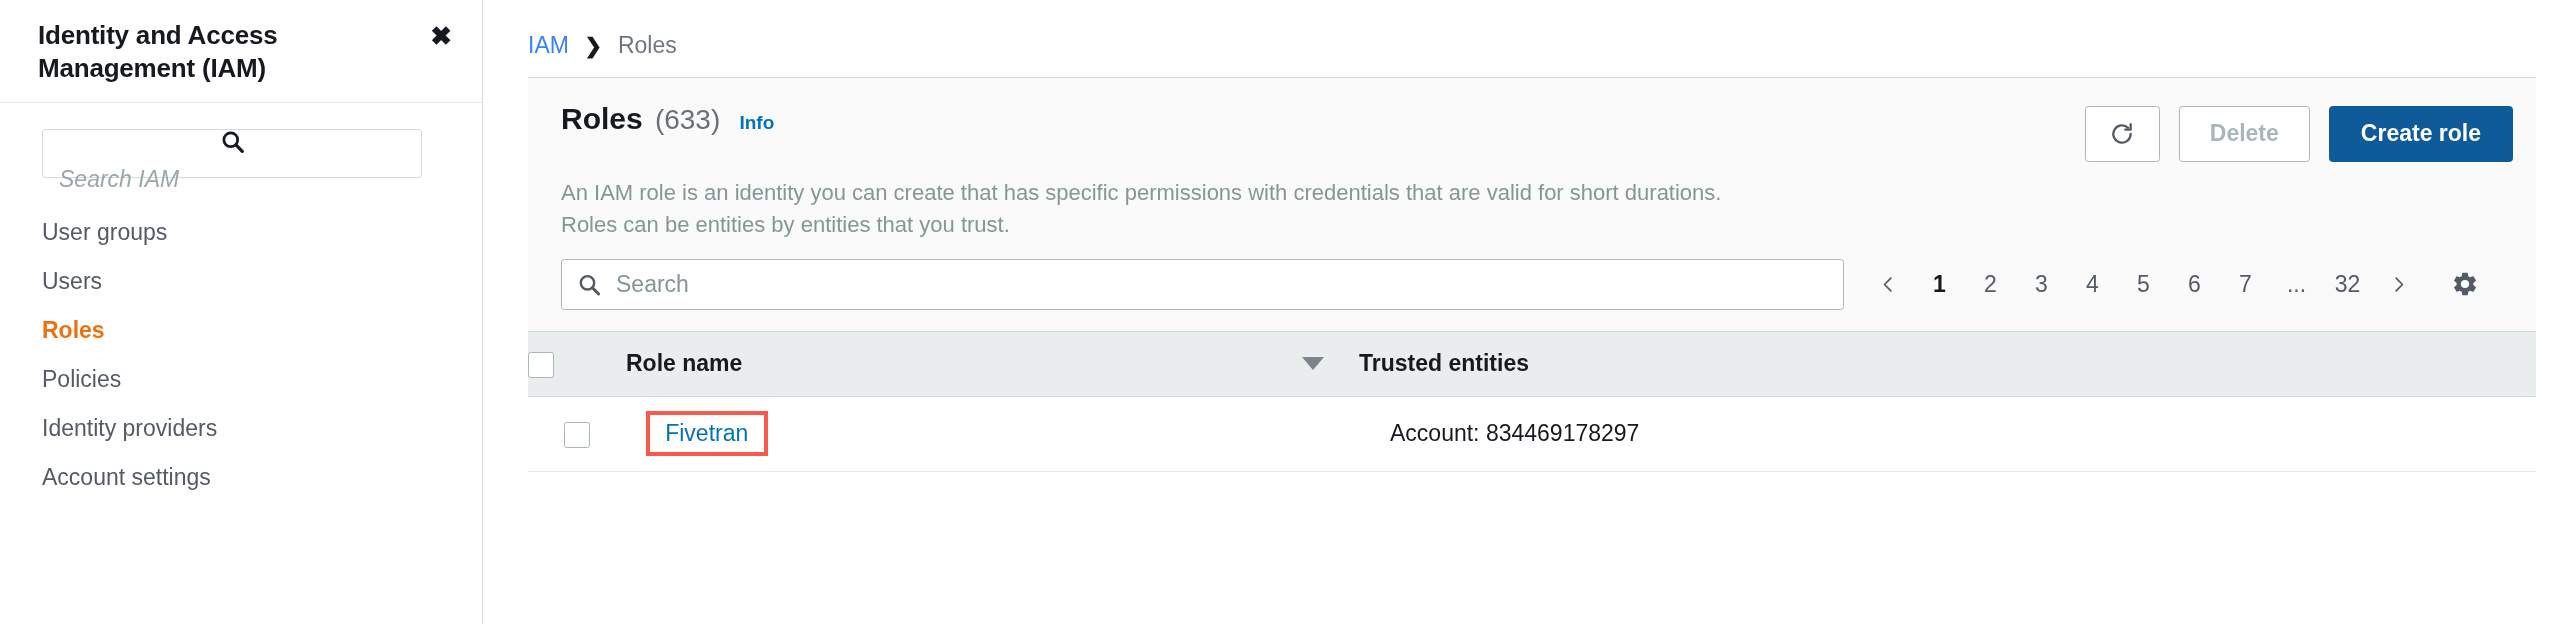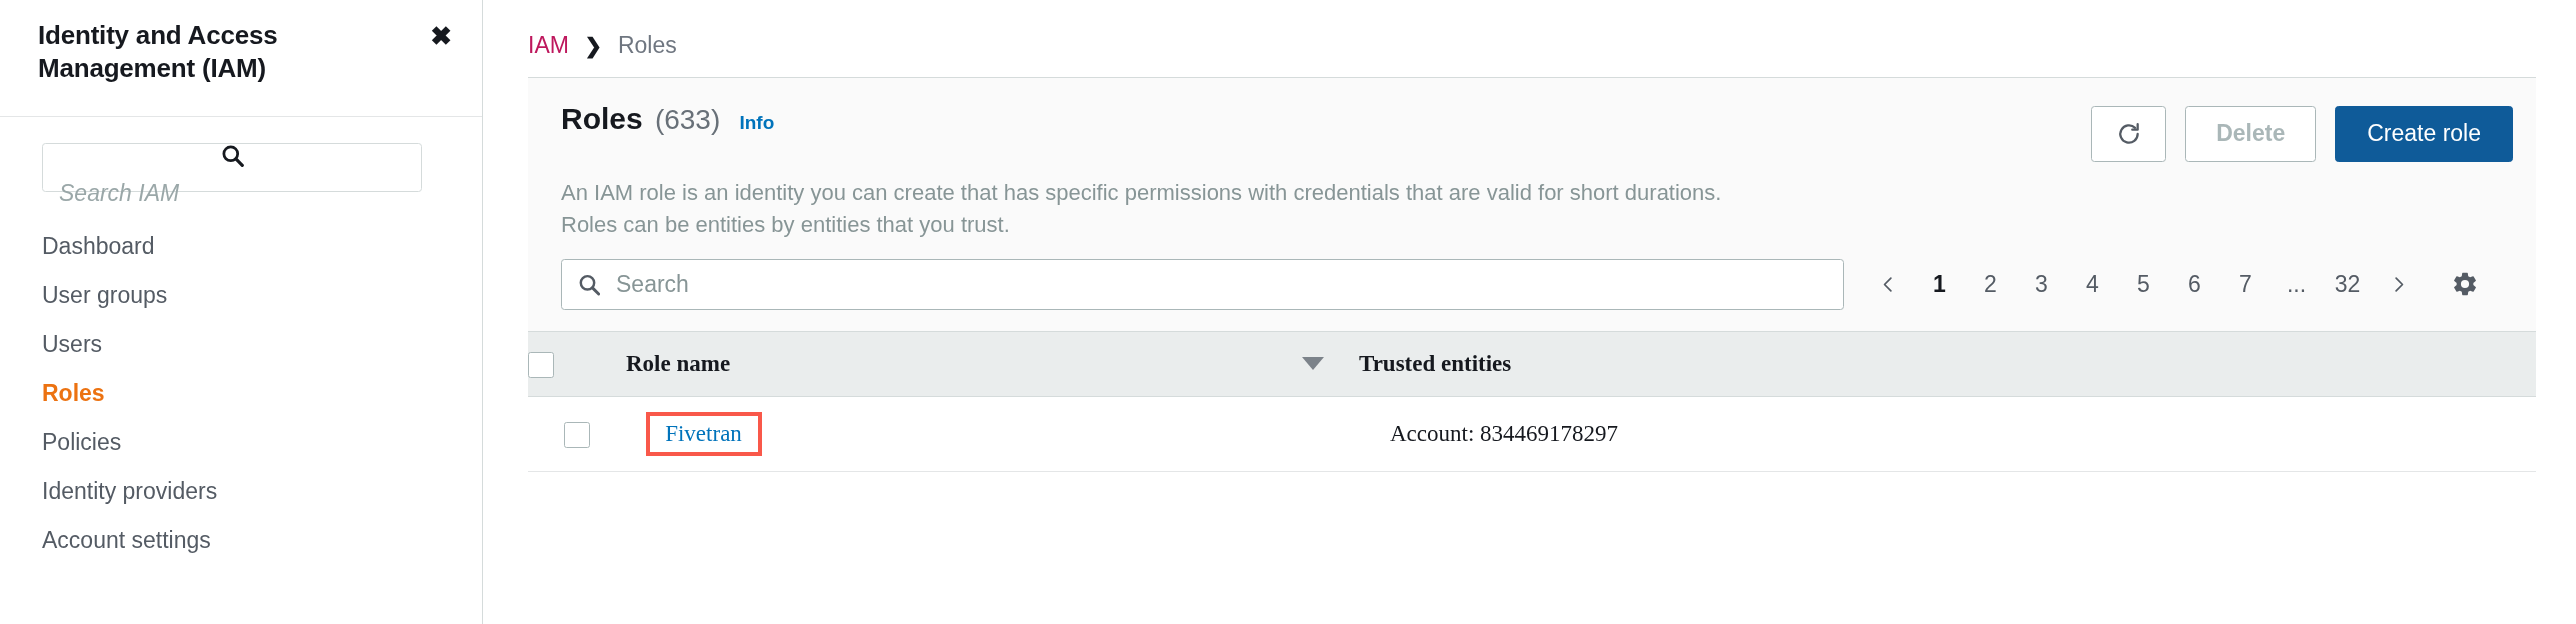--- a/index.html
+++ b/index.html
@@ -18,21 +18,21 @@
     flex: 0 0 483px;
     background: #ffffff;
     border-right: 1.7px solid #d5dbdb;
     position: relative;
   }
   .sidebar-header {
     display: flex;
     align-items: flex-start;
     justify-content: space-between;
     padding: 19px 30px 0 38px;
-    height: 117px;
+    height: 103px;
     border-bottom: 1.7px solid #e4e6e7;
   }
   .sidebar-title {
     font-size: 26px;
     font-weight: bold;
     color: #16191f;
     line-height: 1.26;
     letter-spacing: -0.2px;
     max-width: 349px;
   }
@@ -107,21 +107,21 @@
   
   .main { flex: 1 1 auto; position: relative; padding: 0 0 0 0; background: #ffffff; }
   .breadcrumb {
     display: flex;
     align-items: center;
     gap: 15.7px;
     font-size: 23px;
     padding: 23px 0 0 45px;
     height: 68px;
   }
-  .bc-link { color: #be185d; cursor: pointer; }
+  .bc-link { color: #3b82f6; cursor: pointer; }
   .bc-sep { color: #16191f; font-size: 21px; font-weight: bold; }
   .bc-current { color: #6f7680; }
 
   .content-card {
     margin: 8.7px 40px 0 45px;
     border-top: 1.7px solid #d5dbdb;
     background: #fafafa;
   }
   .card-head {
     display: flex;
@@ -162,21 +162,21 @@
     border: 1.7px solid #aab7b8;
     background: #fff;
     color: #aab7b8;
     font-weight: bold;
   }
   .btn-primary {
     padding: 0 31px;
     border: 1.7px solid #0f5b99;
     background: #0f5b99;
     color: #ffffff;
-    font-weight: normal;
+    font-weight: bold;
   }
 
   .toolbar {
     display: flex;
     align-items: center;
     gap: 0;
     padding: 19px 23px 21px 33px;
   }
   .table-search {
     flex: 1 1 auto;
@@ -206,21 +206,21 @@
   }
   .pg.current { font-weight: bold; color: #16191f; }
   .pg.arrow { color: #545b64; }
   .pg.ellipsis { cursor: default; }
   .gear-btn {
     width: 54px; height: 51px;
     display: flex; align-items: center; justify-content: center;
     margin-left: 14px; cursor: pointer;
   }
 
-  table.roles { width: 100%; border-collapse: collapse; background: #b91c1c; font-family: Liberation Serif, serif; }
+  table.roles { width: 100%; border-collapse: collapse; background: #b91c1c; }
   table.roles thead th {
     background: #eaeded;
     border-top: 1.7px solid #d5dbdb;
     border-bottom: 1.7px solid #d5dbdb;
     font-size: 23px;
     color: #16191f;
     font-weight: bold;
     text-align: left;
     height: 65px;
     padding: 0 0 0 0;
@@ -280,21 +280,20 @@
       <div class="search-box">
         <svg width="23" height="23" viewBox="0 0 20 20">
           <circle cx="8.5" cy="8.5" r="6" fill="none" stroke="#16191f" stroke-width="2.4"></circle>
           <line x1="13" y1="13" x2="18.5" y2="18.5" stroke="#16191f" stroke-width="2.8" stroke-linecap="round"></line>
         </svg>
         <input type="text" placeholder="Search IAM" style="">
       </div>
     </div>
 
     <nav class="nav">
-      <div class="nav-item">Dashboard</div>
 
 
       <div class="nav-sub">User groups</div>
       <div class="nav-sub">Users</div>
       <div class="nav-sub active">Roles</div>
       <div class="nav-sub">Policies</div>
       <div class="nav-sub">Identity providers</div>
       <div class="nav-sub">Account settings</div>
     </nav>
   </aside>

